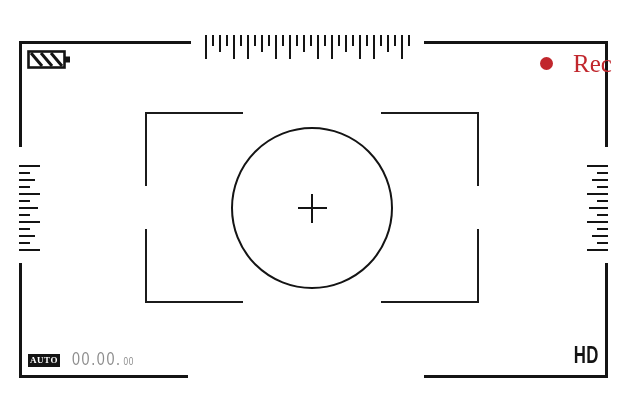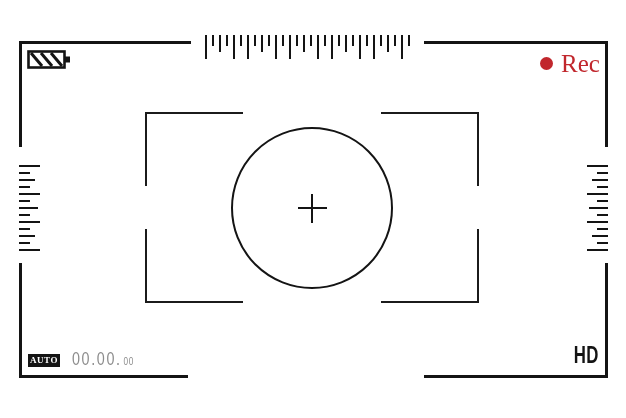--- a/index.html
+++ b/index.html
@@ -15,21 +15,21 @@
   .cross-h{position:absolute;left:298px;top:207px;width:29px;height:2.4px;background:#141414;}
   .cross-v{position:absolute;left:311px;top:194px;width:2.4px;height:29px;background:#141414;}
   
   .ruler-top{position:absolute;left:205px;top:35px;display:flex;gap:5px;align-items:flex-start;}
   .ruler-left{position:absolute;left:19px;top:165px;display:flex;flex-direction:column;gap:5px;align-items:flex-start;}
   .ruler-right{position:absolute;right:18px;top:165px;display:flex;flex-direction:column;gap:5px;align-items:flex-end;}
   .tick{background:#141414;flex:0 0 auto;}
   
   .battery{position:absolute;left:27px;top:49px;width:44px;height:21px;}
   
-  .rec{position:absolute;left:540px;top:51px;display:flex;align-items:center;gap:8px;}
+  .rec{position:absolute;left:540px;top:51px;display:flex;align-items:center;gap:20px;}
   .rec-dot{width:13px;height:13px;border-radius:50%;}
   .rec-label{font-family:"Liberation Serif",serif;font-size:25px;line-height:25px;}
   
   .auto-badge{position:absolute;left:28px;top:354px;min-width:32px;height:13px;background:#141414;
               color:#ffffff;font-family:"Liberation Serif",serif;font-weight:bold;font-size:9px;
               line-height:13px;text-align:center;letter-spacing:0.5px;padding:0 2px;box-sizing:border-box;}
   .timecode{position:absolute;left:72px;top:351px;display:flex;align-items:flex-end;gap:2px;
             color:#8c8c8c;transform:scaleX(0.82);transform-origin:left top;}
   .tc-main{font-size:17.5px;line-height:17px;letter-spacing:2px;}
   .tc-small{font-size:10px;line-height:11px;letter-spacing:1px;padding-bottom:1px;}

